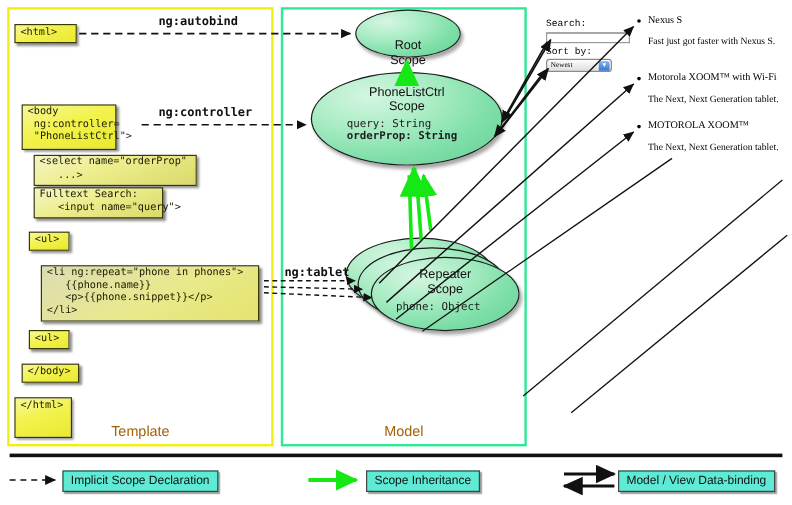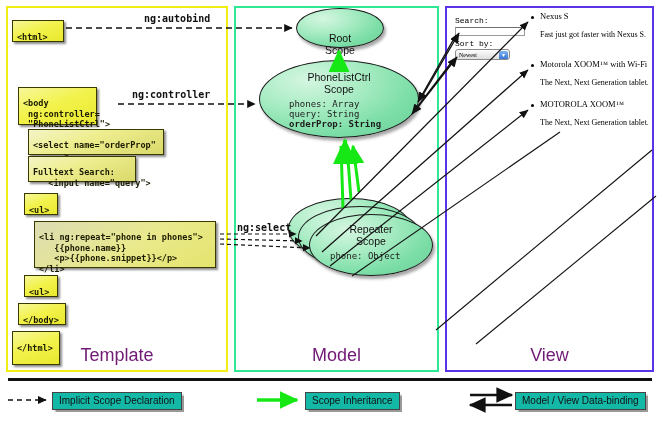--- a/index.html
+++ b/index.html
@@ -19,36 +19,36 @@
     background:#fff;
     border:2px solid #000;
   }
   #col-template { left:6px;  top:6px;  width:222px; height:366px; border-color:#f2ee14; }
   #col-model    { left:234px;top:6px;  width:205px; height:366px; border-color:#2fe894; }
   #col-view     { left:445px;top:6px;  width:209px; height:366px; border-color:#5b34ea; }
 
   .col-label {
     position:absolute; bottom:4px; left:0; width:100%;
     text-align:center;
-    font-size:18px; color:#701a75;
+    font-size:12px; color:#a16207;
     font-family:"Liberation Sans", sans-serif;
   }
 
   
   .ybox {
     position:absolute;
     border:1px solid #3a3a00;
     background:linear-gradient(160deg,#f7f79a 0%, #f2f24d 45%, #e9e92e 100%);
     box-shadow:2px 2px 2px rgba(0,0,0,0.45);
     font-family:"DejaVu Sans Mono","Liberation Mono",monospace;
     font-size:8.5px;
     line-height:10.5px;
     color:#1a1a00;
-    font-weight:bold;
-    padding:10px 4px;
+    font-weight:normal;
+    padding:0 4px;
     white-space:pre;
   }
   .ybox.gray {
     background:linear-gradient(160deg,#f4f4c8 0%, #eeee90 40%, #d9d96a 100%);
   }
   .ybox.wide-gray {
     background:linear-gradient(150deg,#dcdcb4 0%, #e9e98c 55%, #e4e46e 100%);
   }
 
   
@@ -147,21 +147,21 @@
 
   
   #legend { position:absolute; left:0; top:378px; width:660px; height:43px; }
   .legend-rule {
     position:absolute; left:8px; top:0px; width:644px; height:3px;
     background:#111;
   }
   .legend-box {
     position:absolute;
     border:1px solid #444;
-    background:#14b8a6;
+    background:#5eead4;
     box-shadow:1.5px 1.5px 1px rgba(0,0,0,0.4);
     font-family:"Liberation Sans", sans-serif;
     font-size:10px;
     color:#111;
     padding:2px 6px;
     white-space:nowrap;
     line-height:12px;
   }
   svg.ov { position:absolute; left:0; top:0; width:660px; height:421px; pointer-events:none; }
 </style>
@@ -169,23 +169,20 @@
 <body>
 
 <div id="stage">
 
   <div class="col" id="col-template" style="border-color: rgb(242, 238, 20);">
     <div class="col-label">Template</div>
   </div>
   <div class="col" id="col-model" style="border-color: rgb(47, 232, 148);">
     <div class="col-label">Model</div>
   </div>
-  <div class="col" id="col-view" style="border-color: rgb(91, 52, 234);">
-    <div class="col-label">View</div>
-  </div>
 
   <div class="ybox" style="left:12px; top:20px; width:52px; height:16px; line-height:12px;">&lt;html&gt;</div>
 
   <div class="ybox" style="left:18px; top:87px; width:79px; height:38px;">&lt;body
  ng:controller=
  "PhoneListCtrl"&gt;</div>
 
   <div class="ybox gray" style="left:28px; top:129px; width:136px; height:26px;">&lt;select name="orderProp"
    ...&gt;</div>
 
@@ -211,41 +208,40 @@
       <span>Scope</span>
     </div>
   </div>
 
   <div class="scope" style="left:259px; top:60px; width:160px; height:78px;">
     <div class="title" style="padding-top:11px;">
       <span>PhoneListCtrl</span><br>
       <span>Scope</span>
     </div>
     <div class="props" style="padding-left:29px; padding-top:4px;">
-      <div>phones: Array</div>
       <div>query: String</div>
       <div class="b">orderProp: String</div>
     </div>
   </div>
 
   <div class="scope" style="left:288px; top:198px; width:124px; height:62px;"></div>
   <div class="scope" style="left:298px; top:206px; width:124px; height:62px;"></div>
   <div class="scope" style="left:309px; top:214px; width:124px; height:62px;">
     <div class="title" style="padding-top:9px;">
       <span>Repeater</span><br>
       <span>Scope</span>
     </div>
     <div class="props" style="padding-left:20px; padding-top:4px;">
       <div>phone: Object</div>
     </div>
   </div>
 
-  <div class="conn-label" style="left:144px; top:13px;">ng:autobind</div>
+  <div class="conn-label" style="left:132px; top:13px;">ng:autobind</div>
   <div class="conn-label" style="left:132px; top:89px;">ng:controller</div>
-  <div class="conn-label" style="left:237px; top:222px;">ng:select</div>
+  <div class="conn-label" style="left:237px; top:222px;">ng:tablet</div>
 
   <div class="v-label" style="left:455px; top:16px;">Search:</div>
   <div class="v-input" style="left:455px; top:27px; width:70px;"></div>
 
   <div class="v-label" style="left:455px; top:39px;">Sort by:</div>
   <div class="v-select" style="left:455px; top:49px; width:55px;">
     <span>Newest</span>
     <span class="btn">▾</span>
   </div>
 

